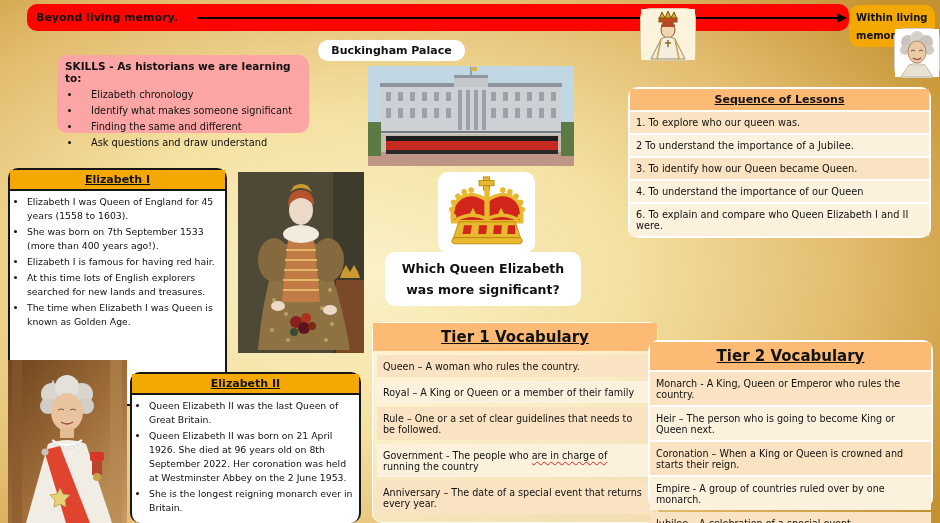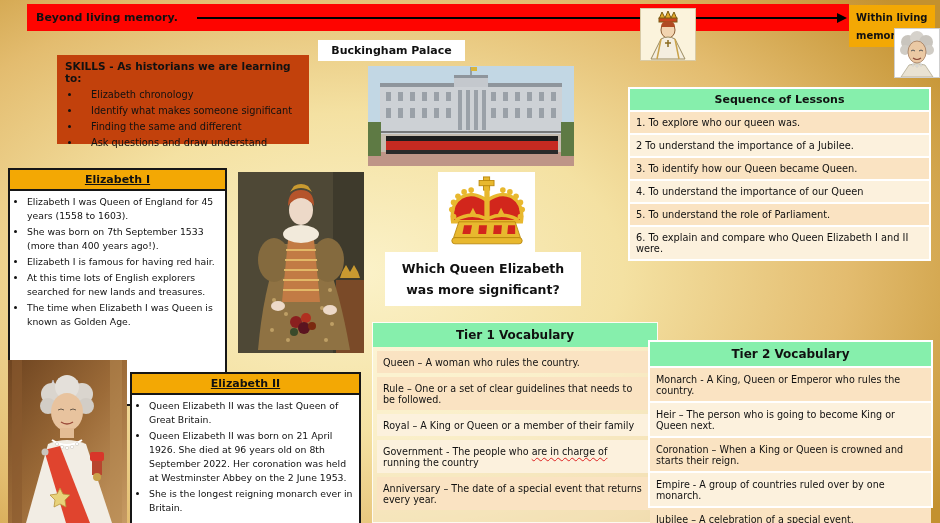--- a/index.html
+++ b/index.html
@@ -2,43 +2,43 @@
 <html><head>
 <meta charset="utf-8">
 <style>
   html,body{margin:0;padding:0;}
   body{
     width:940px;height:523px;position:relative;overflow:hidden;
     font-family:"DejaVu Sans","Liberation Sans",sans-serif;color:#111;
     background:
       radial-gradient(ellipse 700px 420px at 38% 52%, #FBF2C9 0%, #F4E1A2 38%, #E3BC6F 70%, #C3912F 100%);
   }
-  .abs{position:absolute;}
+  .abs{position:absolute;border-radius:10px;}
   
   .banner{left:27px;top:4px;width:822px;height:27px;background:#FE0400;display:flex;align-items:center;}
   .banner-label{font-size:11px;font-weight:600;padding-left:9px;white-space:nowrap;}
   .arrow-line{position:absolute;left:170px;top:13px;width:648px;height:0;border-top:2px solid #000;}
   .arrow-line::after{content:"";position:absolute;right:-2px;top:-6px;width:0;height:0;
     border-left:10px solid #000;border-top:5px solid transparent;border-bottom:5px solid transparent;}
   .within-box{left:849px;top:5px;width:86px;height:42px;background:#F3A804;padding:4px 7px;box-sizing:border-box;
     font-size:10px;font-weight:600;line-height:1.75;}
   
   .e1-cartoon{left:640px;top:8px;width:56px;height:53px;background:#FBF3DC;border:1px solid #d9cba6;box-sizing:border-box;}
   .e2-cartoon{left:894px;top:28px;width:46px;height:50px;background:#ffffff;border:1px solid #cfcfcf;box-sizing:border-box;}
   
-  .skills{left:57px;top:55px;width:252px;height:89px;background:#c2410c;padding:5px 8px 4px 8px;box-sizing:border-box;}
+  .skills{left:57px;top:55px;width:252px;height:78px;background:#fca5a5;padding:5px 8px 4px 8px;box-sizing:border-box;}
   .skills-title{font-size:10.5px;font-weight:700;margin:0 0 3px 0;}
   .skills ul{margin:0;padding-left:16px;font-size:9.8px;line-height:1.62;}
   .skills li{padding-left:10px;}
   
   .palace-label{left:318px;top:40px;width:147px;height:21px;background:#fff;display:flex;align-items:center;justify-content:center;
     font-size:11px;font-weight:700;}
   .palace-photo{left:368px;top:66px;width:206px;height:100px;}
   
-  .gold-hd{background:#86efac;font-weight:700;text-align:center;}
+  .gold-hd{background:#fdba74;font-weight:700;text-align:center;text-decoration:underline;}
   
   .sequence{left:628px;top:87px;width:303px;background:#fff;padding:2px;box-sizing:border-box;}
   .sequence .gold-hd{font-size:11px;padding:4px 0;}
   .seq-row{font-size:9.8px;padding:5px 6px;margin-top:2px;}
   .row-a{background:#FAE3C2;}
   .row-b{background:#FCF1DD;}
   
   .info-box{background:#fff;border:2px solid #161616;box-sizing:border-box;}
   .e1-box{left:8px;top:168px;width:219px;height:238px;}
   .e2-box{left:130px;top:372px;width:231px;height:151px;border-bottom:none;}
@@ -49,21 +49,21 @@
   
   .e1-portrait{left:238px;top:172px;width:126px;height:181px;}
   .e2-photo{left:8px;top:360px;width:119px;height:163px;}
   
   .crown-box{left:438px;top:172px;width:97px;height:81px;background:#fff;display:flex;align-items:center;justify-content:center;}
   .question-box{left:385px;top:252px;width:196px;height:54px;background:#fff;display:flex;align-items:center;justify-content:center;
     text-align:center;font-size:12.5px;font-weight:700;line-height:1.7;padding:2px 8px;box-sizing:border-box;}
   
   .tier1{left:372px;top:322px;width:286px;height:201px;background:rgba(255,252,235,0.55);box-sizing:border-box;border:1px solid rgba(255,255,255,0.8);}
   .tier2{left:648px;top:340px;width:285px;height:168px;background:#fff;box-sizing:border-box;padding:2px 2px 0 2px;}
-  .tier1 .gold-hd,.tier2 .gold-hd{font-size:12px;padding:5px 0;}
+  .tier1 .gold-hd,.tier2 .gold-hd{font-size:15px;padding:5px 0;}
   .vocab-row{font-size:9.6px;padding:6px 6px 5px 6px;margin-top:2px;}
   .tier1 .vocab-row{margin:4px;}
   .squiggle{text-decoration:underline wavy #d22;text-decoration-thickness:1px;text-underline-offset:2px;}
 </style>
 </head>
 <body>
 
 <div class="abs banner">
   <span class="banner-label">Beyond living memory.</span>
   <div class="arrow-line"></div>
@@ -167,21 +167,20 @@
     <rect x="193" y="56" width="13" height="34" fill="#5E7A44"></rect>
   </svg>
 </div>
 
 <div class="abs sequence">
   <div class="gold-hd">Sequence of Lessons</div>
   <div class="seq-row row-a">1. To explore who our queen was.</div>
   <div class="seq-row row-b">2 To understand the importance of a Jubilee.</div>
   <div class="seq-row row-a">3. To identify how our Queen became Queen.</div>
   <div class="seq-row row-b">4. To understand the importance of our Queen</div>
-  <div class="seq-row row-a">5. To understand the role of Parliament.</div>
   <div class="seq-row row-b">6. To explain and compare who Queen Elizabeth I and II were.</div>
 </div>
 
 <div class="abs info-box e1-box">
   <div class="info-hd">Elizabeth I</div>
   <ul>
     <li>Elizabeth I was Queen of England for 45 years (1558 to 1603).</li>
     <li>She was born on 7th September 1533 (more than 400 years ago!).</li>
     <li>Elizabeth I is famous for having red hair.</li>
     <li>At this time lots of English explorers searched for new lands and treasures.</li>
@@ -270,22 +269,22 @@
   </svg>
 </div>
 
 <div class="abs question-box">
   <span>Which Queen Elizabeth was more significant?</span>
 </div>
 
 <div class="abs tier1">
   <div class="gold-hd">Tier 1 Vocabulary</div>
   <div class="vocab-row row-a">Queen – A woman who rules the country.</div>
+  <div class="vocab-row row-b">Royal – A King or Queen or a member of their family</div>
   <div class="vocab-row row-a">Rule – One or a set of clear guidelines that needs to be followed.</div>
-  <div class="vocab-row row-b">Royal – A King or Queen or a member of their family</div>
   <div class="vocab-row row-b"><span>Government -  The people who </span><span class="squiggle">are in charge of</span><span> running the country</span></div>
   <div class="vocab-row row-a">Anniversary – The date of a special event that returns every year.</div>
 </div>
 
 <div class="abs info-box e2-box">
   <div class="info-hd">Elizabeth II</div>
   <ul>
     <li>Queen Elizabeth II was the last Queen of Great Britain.</li>
     <li>Queen Elizabeth II was born on 21 April 1926. She died at 96 years old on 8th September 2022. Her coronation was held at Westminster Abbey on the 2 June 1953.</li>
     <li>She is the longest reigning monarch ever in Britain.</li>

